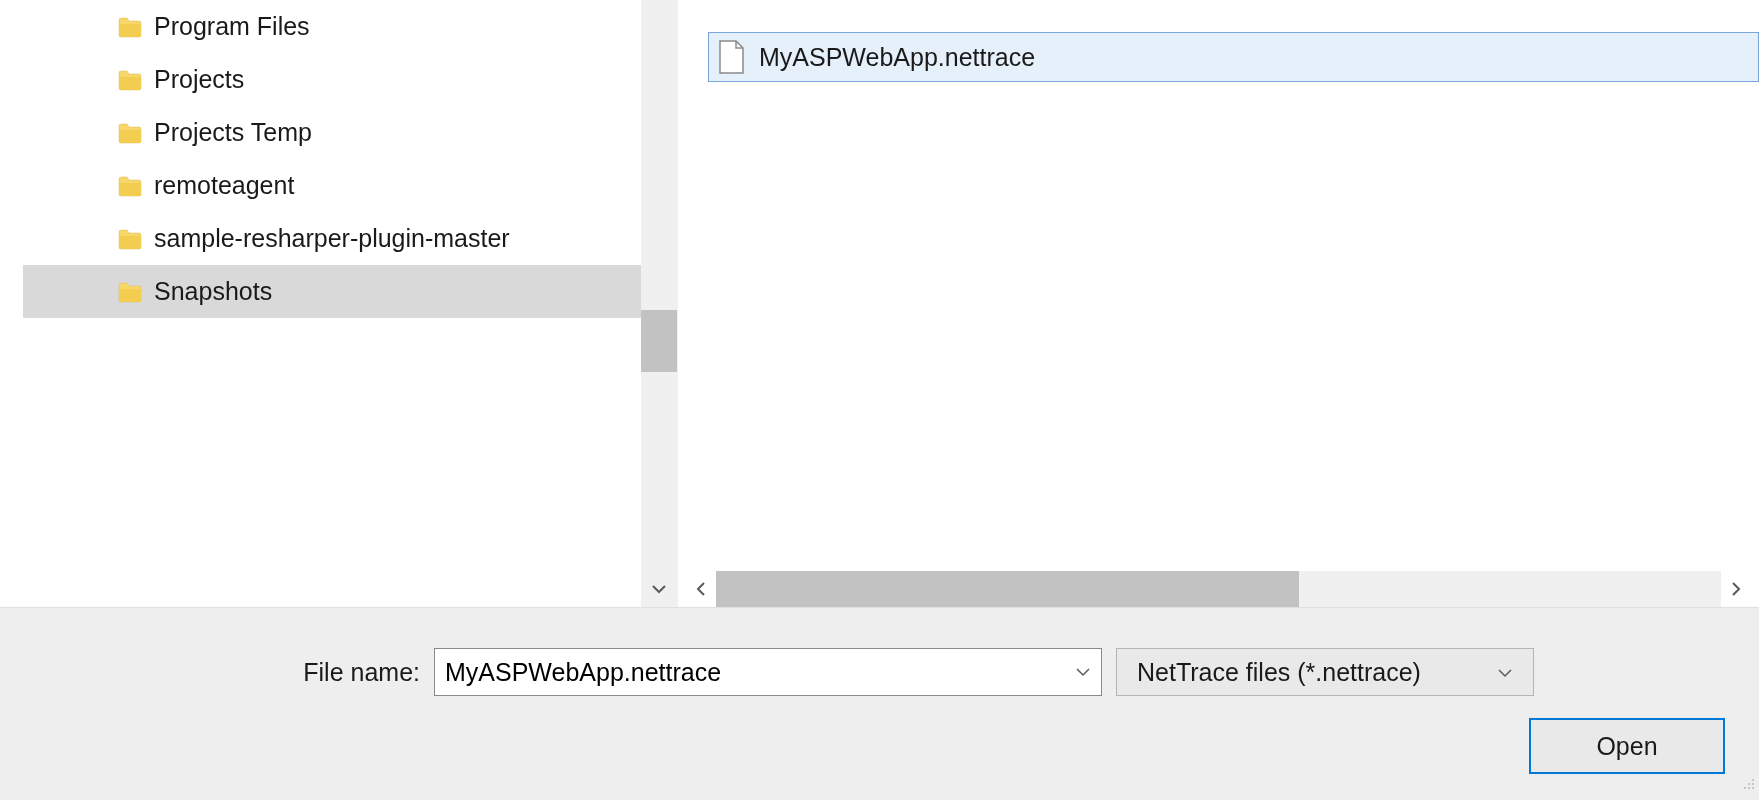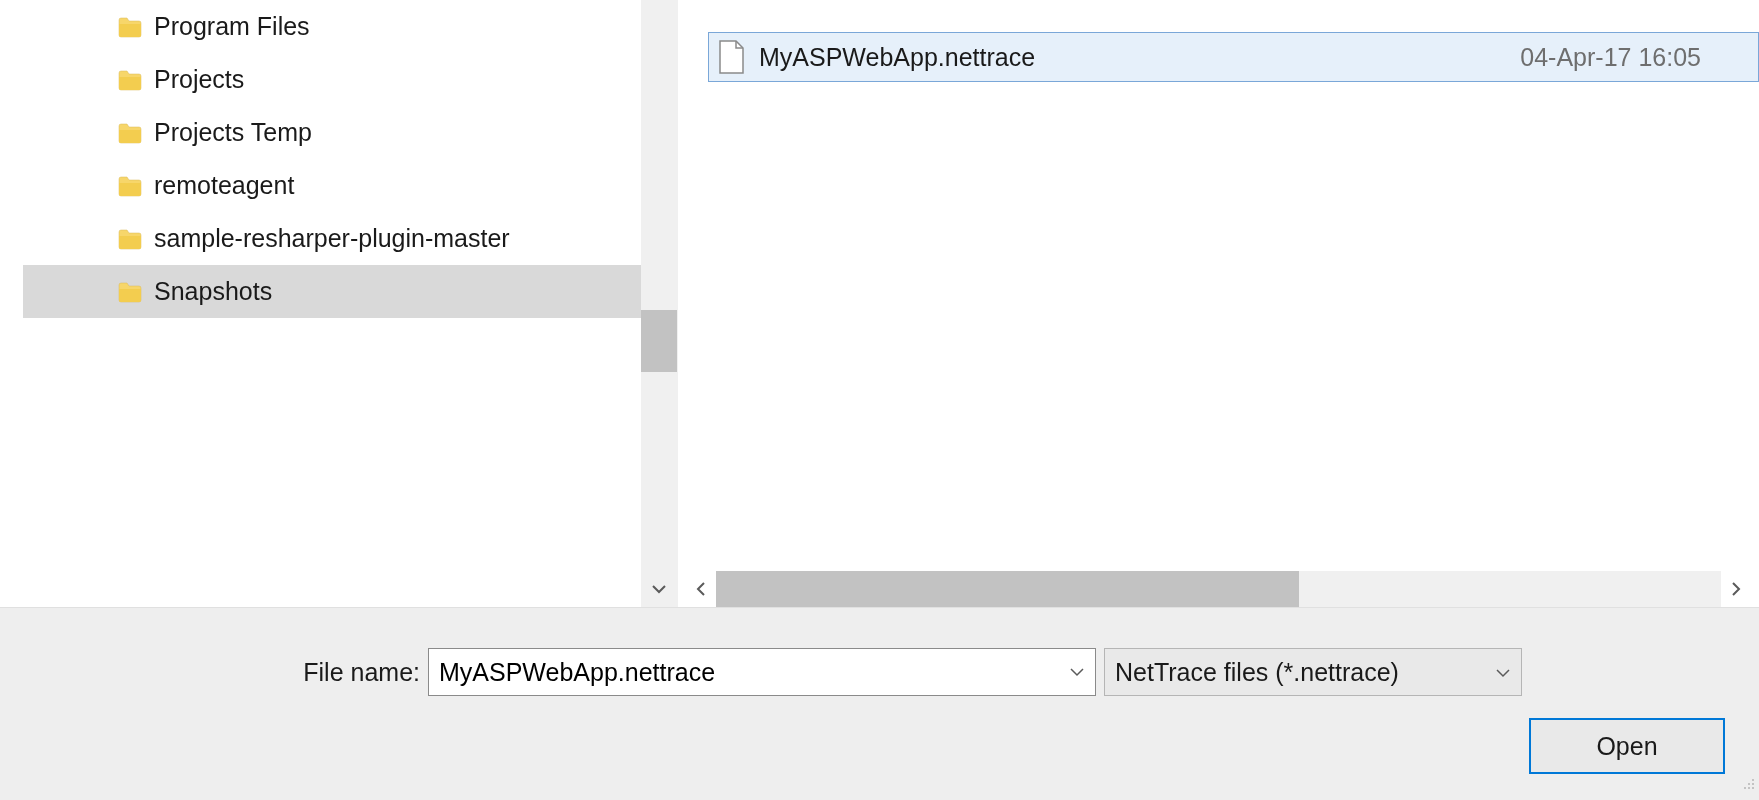--- a/index.html
+++ b/index.html
@@ -140,21 +140,21 @@
   .bottom {
     background: #eeeeee;
     padding: 40px 30px 26px 30px;
     display: flex;
     flex-direction: column;
     gap: 22px;
   }
   .filename-row {
     display: flex;
     align-items: center;
-    gap: 8px;
+    gap: 14px;
   }
   .filename-label {
     width: 390px;
     text-align: right;
     font-size: 25px;
     color: #1a1a1a;
   }
   .filename-input-wrap {
     width: 668px;
     height: 48px;
@@ -175,21 +175,21 @@
   .filename-chevron {
     color: #5a5a5a;
   }
   .filetype-select {
     width: 418px;
     height: 48px;
     border: 1px solid #b5b5b5;
     background: #e9e9e9;
     display: flex;
     align-items: center;
-    padding: 0 10px;
+    padding: 0 20px;
     font-size: 25px;
     color: #1a1a1a;
     justify-content: space-between;
   }
   .buttons-row {
     display: flex;
     justify-content: flex-end;
     gap: 28px;
     padding-right: 4px;
   }
@@ -277,21 +277,20 @@
 
   <div class="file-pane">
     <div class="file-row">
       <span class="file-icon">
         <svg width="28" height="34" viewBox="0 0 28 34">
           <path d="M3 1 H19 L26 8 V33 H3 Z" fill="#fff" stroke="#8a8a8a" stroke-width="1.5"></path>
           <path d="M19 1 V8 H26" fill="none" stroke="#8a8a8a" stroke-width="1.5"></path>
         </svg>
       </span>
       <span class="file-name">MyASPWebApp.nettrace</span>
-      <span class="file-date">04-Apr-17 16:05</span>
     </div>
 
     <div class="hscroll">
       <div class="hscroll-btn">
         <svg width="14" height="14" viewBox="0 0 14 14">
             <path d="M10 1 L4 7 L10 13" fill="none" stroke="#5a5a5a" stroke-width="2"></path>
           </svg>
       </div>
       <div class="hscroll-track">
         <div class="hscroll-thumb"></div>

